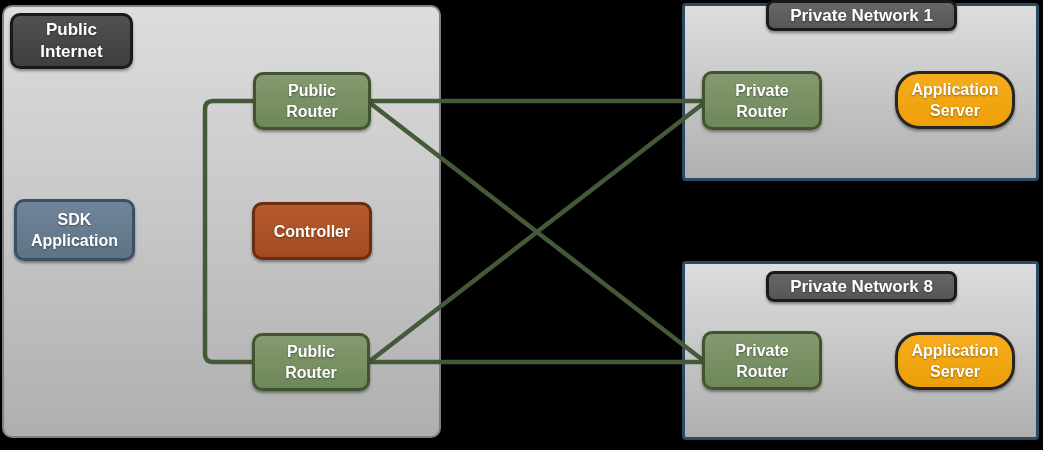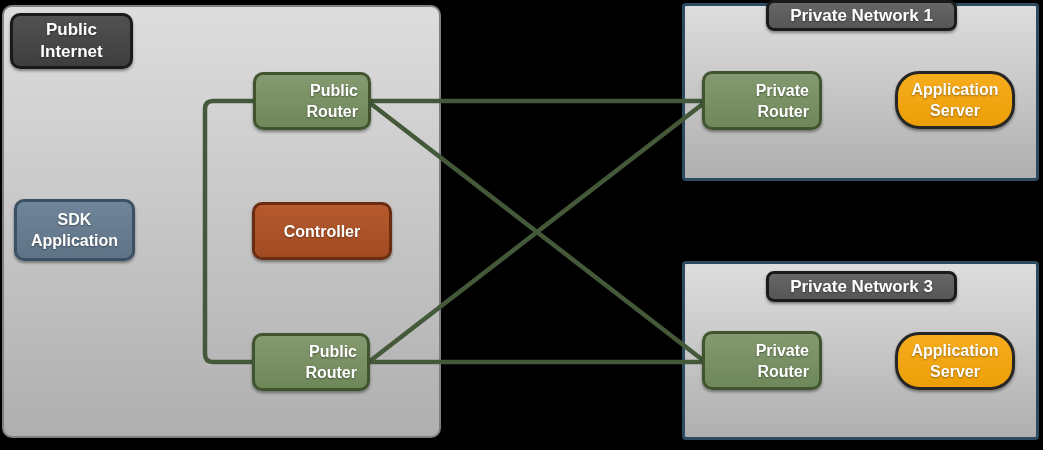--- a/index.html
+++ b/index.html
@@ -42,21 +42,20 @@
     border:3px solid #1A1A1A;
     border-radius:10px;
     font-size:17px;line-height:22px;
   }
   .tag-dark{background:linear-gradient(180deg,#515151,#3E3E3E);}
   .tag-net{background:linear-gradient(180deg,#666666,#565656);border-radius:8px;white-space:nowrap;}
   .green{
     background:linear-gradient(180deg,#84996F,#6E885A);
     border:3px solid #40552F;
     border-radius:10px;
-    text-align:right;
   }
   .rust{
     background:linear-gradient(180deg,#B65A2E,#A24B22);
     border:3px solid #6B2D11;
     border-radius:10px;
   }
   .slate{
     background:linear-gradient(180deg,#70859A,#5F7386);
     border:3px solid #3C5064;
     border-radius:10px;
@@ -92,42 +91,42 @@
     </div>
 
   <div class="node green" style="left:253px;top:72px;width:118px;height:58px;">
       <span>Public Router</span>
     </div>
 
   <div class="node slate" style="left:14px;top:199px;width:121px;height:62px;">
       <span>SDK Application</span>
     </div>
 
-  <div class="node rust" style="left:252px;top:202px;width:140px;height:58px;">
+  <div class="node rust" style="left:252px;top:202px;width:120px;height:58px;">
       <span>Controller</span>
     </div>
 
   <div class="node green" style="left:252px;top:333px;width:118px;height:58px;">
       <span>Public Router</span>
     </div>
 
   <div class="node tag tag-net" style="left:766px;top:0;width:191px;height:31px;">
       <span>Private Network 1</span>
     </div>
 
   <div class="node green" style="left:702px;top:71px;width:120px;height:59px;">
       <span>Private Router</span>
     </div>
 
   <div class="node orange" style="left:895px;top:71px;width:120px;height:58px;">
       <span>Application Server</span>
     </div>
 
   <div class="node tag tag-net" style="left:766px;top:271px;width:191px;height:31px;">
-      <span>Private Network 3</span>
+      <span>Private Network 8</span>
     </div>
 
   <div class="node green" style="left:702px;top:331px;width:120px;height:59px;">
       <span>Private Router</span>
     </div>
 
   <div class="node orange" style="left:895px;top:332px;width:120px;height:58px;">
       <span>Application Server</span>
     </div>
 

